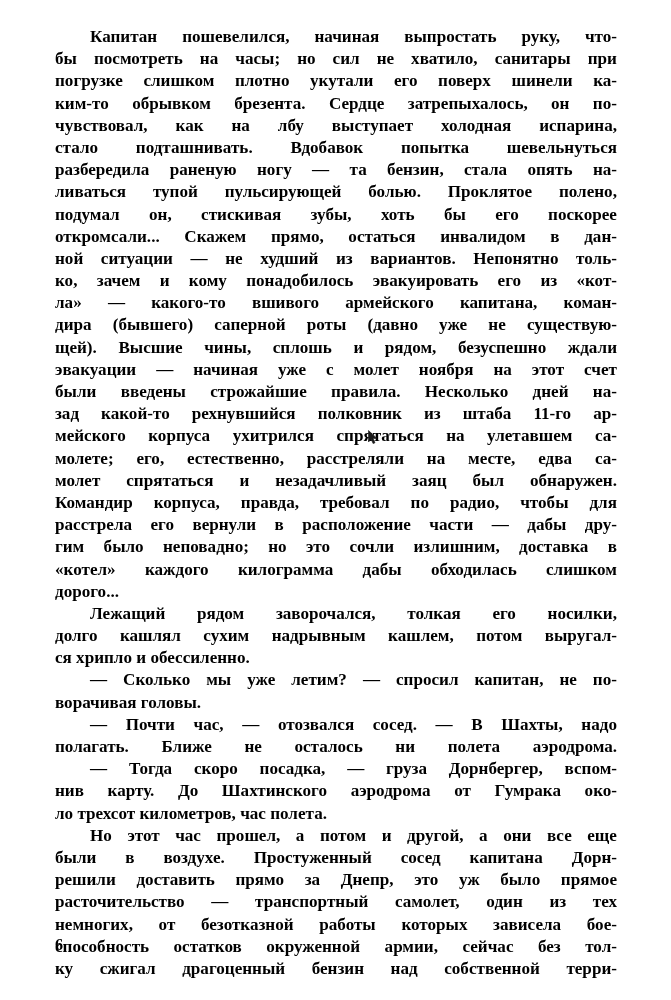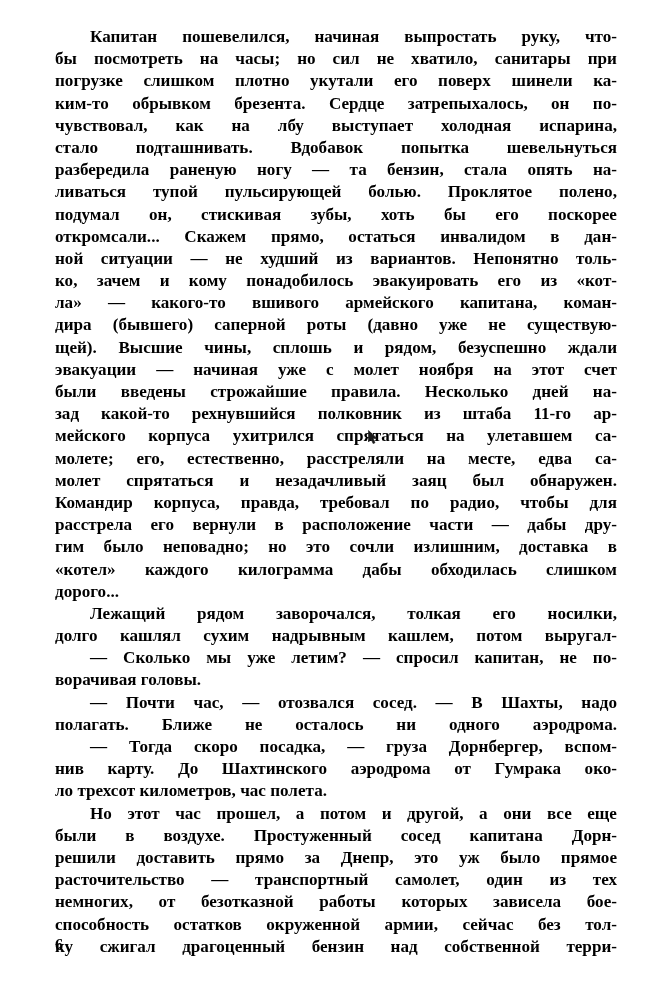--- a/index.html
+++ b/index.html
@@ -94,24 +94,25 @@
       <div class="line just"><span class="w">мейского</span><span class="w">корпуса</span><span class="w">ухитрился</span><span class="w">спрятаться</span><span class="w">на</span><span class="w">улетавшем</span><span class="w">са-</span></div>
       <div class="line just"><span class="w">молете;</span><span class="w">его,</span><span class="w">естественно,</span><span class="w">расстреляли</span><span class="w">на</span><span class="w">месте,</span><span class="w">едва</span><span class="w">са-</span></div>
       <div class="line just"><span class="w">молет</span><span class="w">спрятаться</span><span class="w">и</span><span class="w">незадачливый</span><span class="w">заяц</span><span class="w">был</span><span class="w">обнаружен.</span></div>
       <div class="line just"><span class="w">Командир</span><span class="w">корпуса,</span><span class="w">правда,</span><span class="w">требовал</span><span class="w">по</span><span class="w">радио,</span><span class="w">чтобы</span><span class="w">для</span></div>
       <div class="line just"><span class="w">расстрела</span><span class="w">его</span><span class="w">вернули</span><span class="w">в</span><span class="w">расположение</span><span class="w">части</span><span class="w">—</span><span class="w">дабы</span><span class="w">дру-</span></div>
       <div class="line just"><span class="w">гим</span><span class="w">было</span><span class="w">неповадно;</span><span class="w">но</span><span class="w">это</span><span class="w">сочли</span><span class="w">излишним,</span><span class="w">доставка</span><span class="w">в</span></div>
       <div class="line just"><span class="w">«котел»</span><span class="w">каждого</span><span class="w">килограмма</span><span class="w">дабы</span><span class="w">обходилась</span><span class="w">слишком</span></div>
       <div class="line last">дорого...</div>
       <div class="line just indent"><span class="w"><span class="pad-ind"></span>Лежащий</span><span class="w">рядом</span><span class="w">заворочался,</span><span class="w">толкая</span><span class="w">его</span><span class="w">носилки,</span></div>
       <div class="line just"><span class="w">долго</span><span class="w">кашлял</span><span class="w">сухим</span><span class="w">надрывным</span><span class="w">кашлем,</span><span class="w">потом</span><span class="w">выругал-</span></div>
+      <div class="line last">ся хрипло и обессиленно.</div>
       <div class="line just indent"><span class="w"><span class="pad-ind"></span>—</span><span class="w">Сколько</span><span class="w">мы</span><span class="w">уже</span><span class="w">летим?</span><span class="w">—</span><span class="w">спросил</span><span class="w">капитан,</span><span class="w">не</span><span class="w">по-</span></div>
       <div class="line last">ворачивая головы.</div>
       <div class="line just indent"><span class="w"><span class="pad-ind"></span>—</span><span class="w">Почти</span><span class="w">час,</span><span class="w">—</span><span class="w">отозвался</span><span class="w">сосед.</span><span class="w">—</span><span class="w">В</span><span class="w">Шахты,</span><span class="w">надо</span></div>
-      <div class="line just"><span class="w">полагать.</span><span class="w">Ближе</span><span class="w">не</span><span class="w">осталось</span><span class="w">ни</span><span class="w">одного</span><span class="w">аэродрома.</span></div>
+      <div class="line just"><span class="w">полагать.</span><span class="w">Ближе</span><span class="w">не</span><span class="w">осталось</span><span class="w">ни</span><span class="w">полета</span><span class="w">аэродрома.</span></div>
       <div class="line just indent"><span class="w"><span class="pad-ind"></span>—</span><span class="w">Тогда</span><span class="w">скоро</span><span class="w">посадка,</span><span class="w">—</span><span class="w">груза</span><span class="w">Дорнбергер,</span><span class="w">вспом-</span></div>
       <div class="line just"><span class="w">нив</span><span class="w">карту.</span><span class="w">До</span><span class="w">Шахтинского</span><span class="w">аэродрома</span><span class="w">от</span><span class="w">Гумрака</span><span class="w">око-</span></div>
       <div class="line last">ло трехсот километров, час полета.</div>
       <div class="line just indent"><span class="w"><span class="pad-ind"></span>Но</span><span class="w">этот</span><span class="w">час</span><span class="w">прошел,</span><span class="w">а</span><span class="w">потом</span><span class="w">и</span><span class="w">другой,</span><span class="w">а</span><span class="w">они</span><span class="w">все</span><span class="w">еще</span></div>
       <div class="line just"><span class="w">были</span><span class="w">в</span><span class="w">воздухе.</span><span class="w">Простуженный</span><span class="w">сосед</span><span class="w">капитана</span><span class="w">Дорн-</span></div>
       <div class="line just"><span class="w">решили</span><span class="w">доставить</span><span class="w">прямо</span><span class="w">за</span><span class="w">Днепр,</span><span class="w">это</span><span class="w">уж</span><span class="w">было</span><span class="w">прямое</span></div>
       <div class="line just"><span class="w">расточительство</span><span class="w">—</span><span class="w">транспортный</span><span class="w">самолет,</span><span class="w">один</span><span class="w">из</span><span class="w">тех</span></div>
       <div class="line just"><span class="w">немногих,</span><span class="w">от</span><span class="w">безотказной</span><span class="w">работы</span><span class="w">которых</span><span class="w">зависела</span><span class="w">бое-</span></div>
       <div class="line just"><span class="w">способность</span><span class="w">остатков</span><span class="w">окруженной</span><span class="w">армии,</span><span class="w">сейчас</span><span class="w">без</span><span class="w">тол-</span></div>
       <div class="line just"><span class="w">ку</span><span class="w">сжигал</span><span class="w">драгоценный</span><span class="w">бензин</span><span class="w">над</span><span class="w">собственной</span><span class="w">терри-</span></div>

